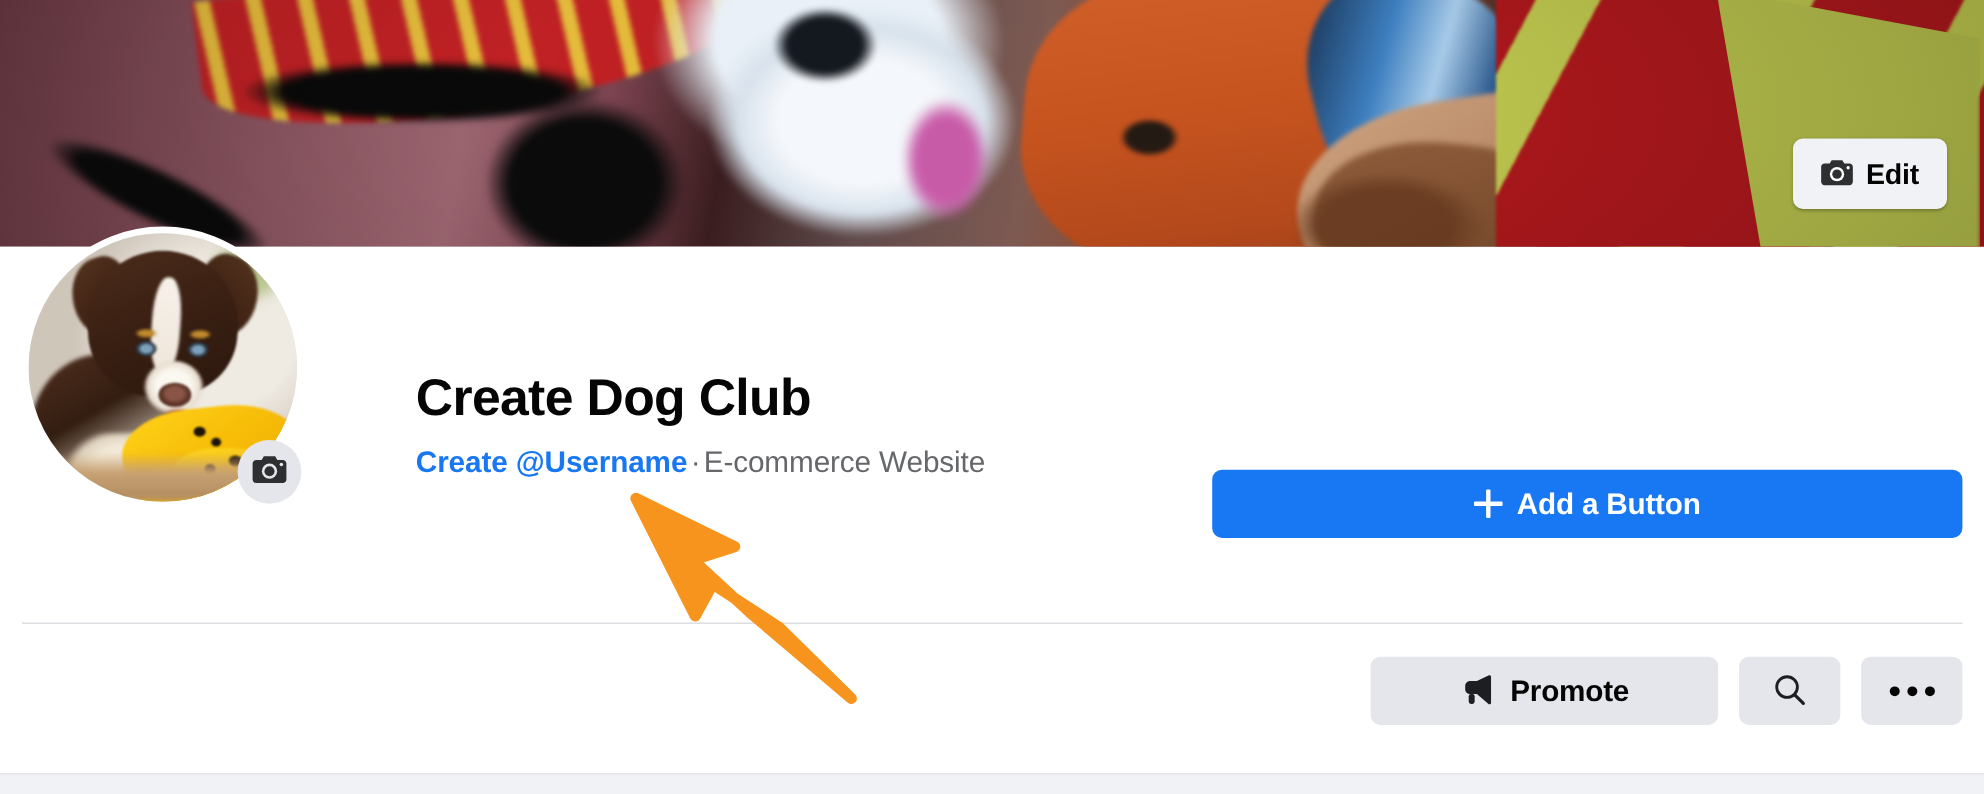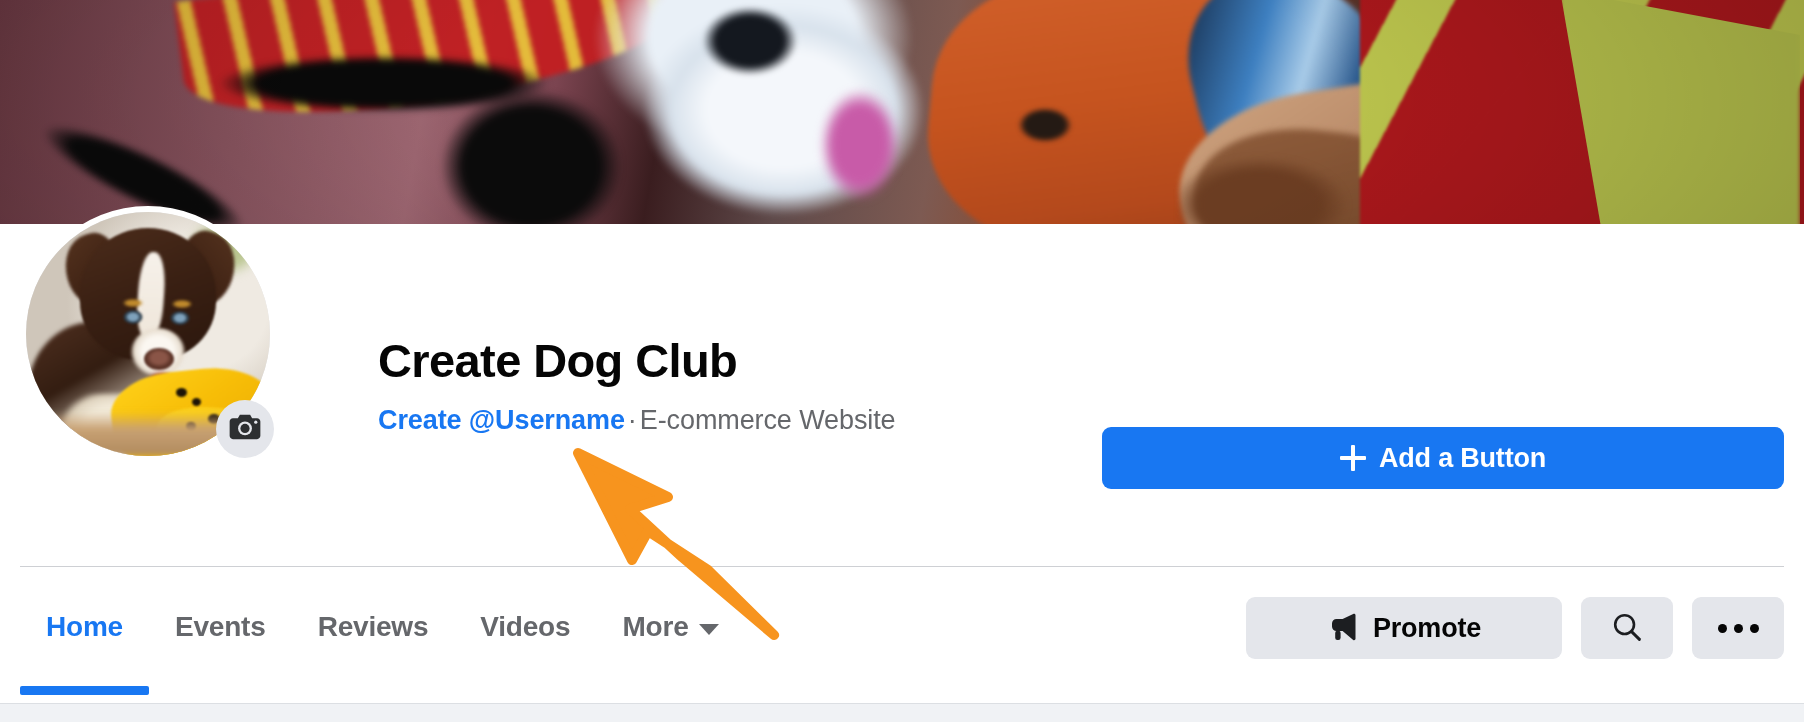--- a/index.html
+++ b/index.html
@@ -510,20 +510,31 @@
     <div class="cover-layer cv-blue"></div>
     <div class="cover-layer cv-tan"></div>
     <div class="cover-layer cv-tan2"></div>
     <div class="cover-layer cv-chevron"></div>
     <div class="cover-layer cv-chev-tri"></div>
     <div class="cover-layer cv-chev-olive"></div>
     <div class="cover-layer cv-brown-bl"></div>
     <div class="cover-layer cv-vignette"></div>
   </div>
 
+  <button id="edit-cover-btn">
+    <span>
+      <svg width="30" height="26" viewBox="0 0 30 26" aria-hidden="true">
+        <path d="M10.2 1.6h9.6l1.9 3.1h4.6c1.7 0 3.1 1.4 3.1 3.1v13.5c0 1.7-1.4 3.1-3.1 3.1H3.7C2 24.4.6 23 .6 21.3V7.8c0-1.7 1.4-3.1 3.1-3.1h4.6l1.9-3.1z" fill="#2d2f31"></path>
+        <circle cx="15" cy="14.3" r="6.5" fill="#ffffff"></circle>
+        <circle cx="15" cy="14.3" r="4.3" fill="#2d2f31"></circle>
+        <circle cx="25.1" cy="8.5" r="1.5" fill="#ffffff"></circle>
+      </svg>
+    </span>
+    <span class="lbl">Edit</span>
+  </button>
 
   <div id="profile-photo-wrap">
     <div id="profile-photo">
       <div class="pp-layer pp-bg"></div>
       <div class="pp-layer pp-green"></div>
       <div class="pp-layer pp-body"></div>
       <div class="pp-layer pp-chest"></div>
       <div class="pp-layer pp-ear-l"></div>
       <div class="pp-layer pp-ear-r"></div>
       <div class="pp-layer pp-head"></div>
@@ -563,38 +574,20 @@
 
   <div id="page-subtitle"><a id="create-username-link">Create @Username</a><span id="subtitle-sep">·</span><span>E-commerce Website</span></div>
 
   <button id="add-button-cta">
     <span class="plus-ico"></span>
     <span class="lbl">Add a Button</span>
   </button>
 
   <div id="nav-divider"></div>
 
-  <nav id="nav-tabs">
-    <button class="nav-tab active">
-      <span>Home</span>
-    </button>
-    <button class="nav-tab">
-      <span>Events</span>
-    </button>
-    <button class="nav-tab">
-      <span>Reviews</span>
-    </button>
-    <button class="nav-tab">
-      <span>Videos</span>
-    </button>
-    <button class="nav-tab">
-      <span>More</span>
-      <span class="caret-down"></span>
-    </button>
-  </nav>
 
   <div id="nav-actions">
 
     <button class="pill-btn" id="promote-button">
       <span>
         <svg width="32" height="28" viewBox="0 0 32 28" aria-hidden="true">
           <path d="M28.5 2.2v23.6c0 1.2-1.4 1.9-2.3 1.1L15.6 18H9.5c-2.5 0-4.5-2-4.5-4.5v-2.9C5 8.1 7 6.1 9.5 6.1h6.1L26.2 1.1c.9-.8 2.3-.1 2.3 1.1z" fill="#1c1e21"></path>
           <rect x="8.2" y="17.8" width="5.4" height="9.2" rx="2.2" fill="#1c1e21"></rect>
         </svg>
       </span>

